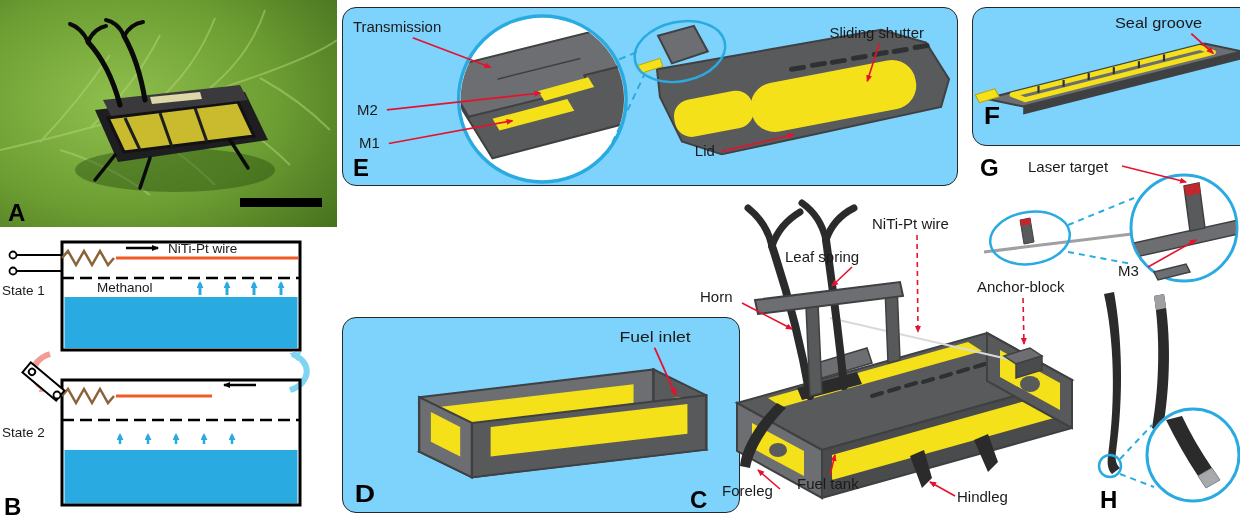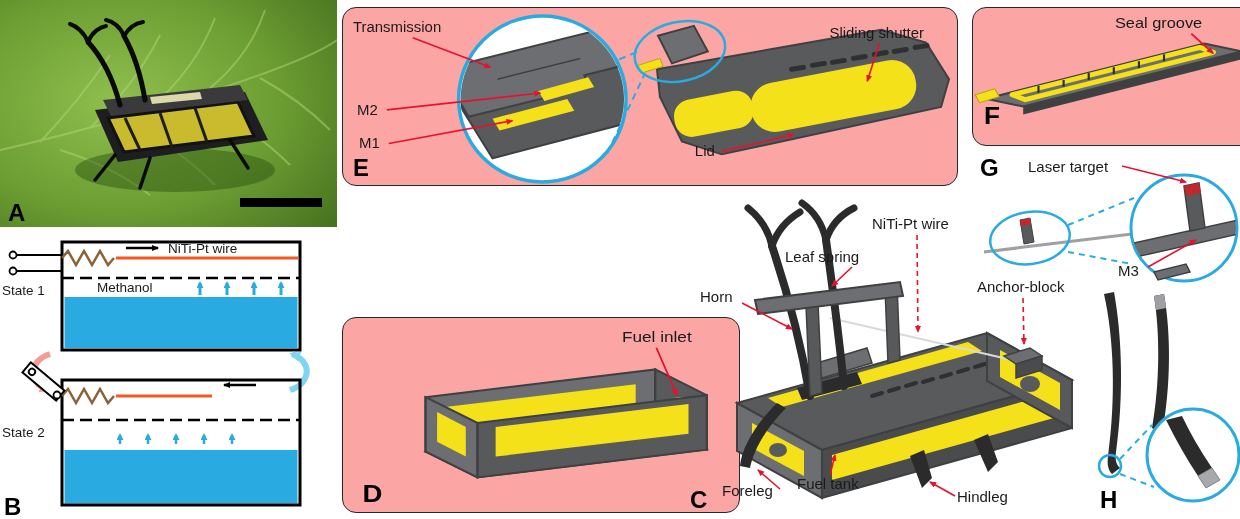--- a/index.html
+++ b/index.html
@@ -1,19 +1,19 @@
 <!DOCTYPE html>
 <html><head>
 <meta charset="utf-8">
 <style>
   * { margin:0; padding:0; box-sizing:border-box; }
   body { background:#ffffff; font-family:"Liberation Sans", sans-serif; }
   #fig { position:relative; width:1240px; height:519px; background:#fff; overflow:hidden; }
   .panel { position:absolute; }
-  .boxed { border:1.5px solid #26282a; border-radius:14px; background:#fca5a5; }
+  .boxed { border:1.5px solid #26282a; border-radius:14px; background:#7dd3fc; }
   .panel svg { display:block; width:100%; height:100%; }
   text { font-family:"Liberation Sans", sans-serif; fill:#1a1a1a; }
   .lbl  { font-size:15px; }
   .lblB { font-size:13.5px; }
   .pl   { font-size:24px; font-weight:bold; fill:#000; }
   .leader { stroke:#e8112d; stroke-width:1.6; fill:none; }
   .leaderD { stroke:#e8112d; stroke-width:1.6; fill:none; stroke-dasharray:5,4; }
 </style>
 </head>
 <body>
@@ -255,21 +255,21 @@
 
       <text class="lbl" x="56" y="22">Laser target</text>
       <line class="leader" x1="150" y1="16" x2="214" y2="32" marker-end="url(#gAr)"></line>
       <text class="lbl" x="146" y="126">M3</text>
       <line class="leader" x1="176" y1="117" x2="224" y2="90" marker-end="url(#gAr)"></line>
       <polygon points="182,122 214,114 218,122 186,130" fill="#6d6e71" stroke="#3f4042" stroke-width="1.5"></polygon>
       <text class="pl" x="8" y="26">G</text>
     </svg>
   </div>
 
-  <div class="panel boxed" style="left:342px;top:317px;width:398px;height:196px;padding-left:8px;">
+  <div class="panel boxed" style="left:342px;top:317px;width:398px;height:196px;">
     <svg viewBox="0 0 338 196" preserveAspectRatio="none">
       <defs>
         <marker id="dAr" markerWidth="10" markerHeight="10" refX="6" refY="3" orient="auto" markerUnits="userSpaceOnUse">
           <path d="M0,0 L7,3 L0,6 Z" fill="#e8112d"></path>
         </marker>
       </defs>
       <g>
         <polygon points="65,80 265,52 265,107 65,135" fill="#6d6e71" stroke="#3f4042" stroke-width="2"></polygon>
         <polygon points="82,90 248,67 248,97 82,120" fill="#f5e11a"></polygon>
         <polygon points="65,135 265,107 310,133 110,161" fill="#f5e11a" stroke="#3f4042" stroke-width="1.5"></polygon>

